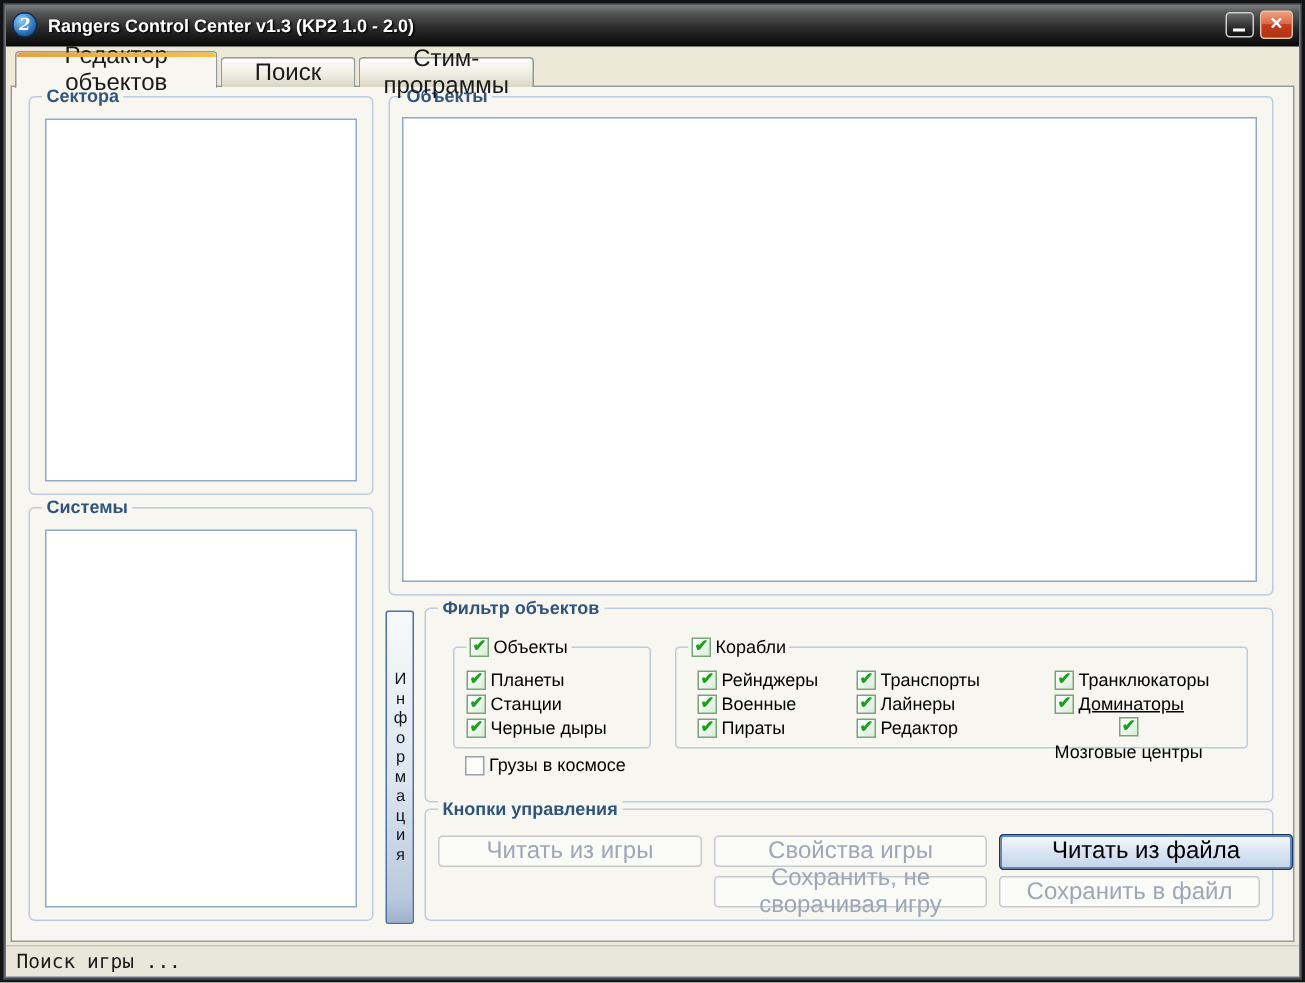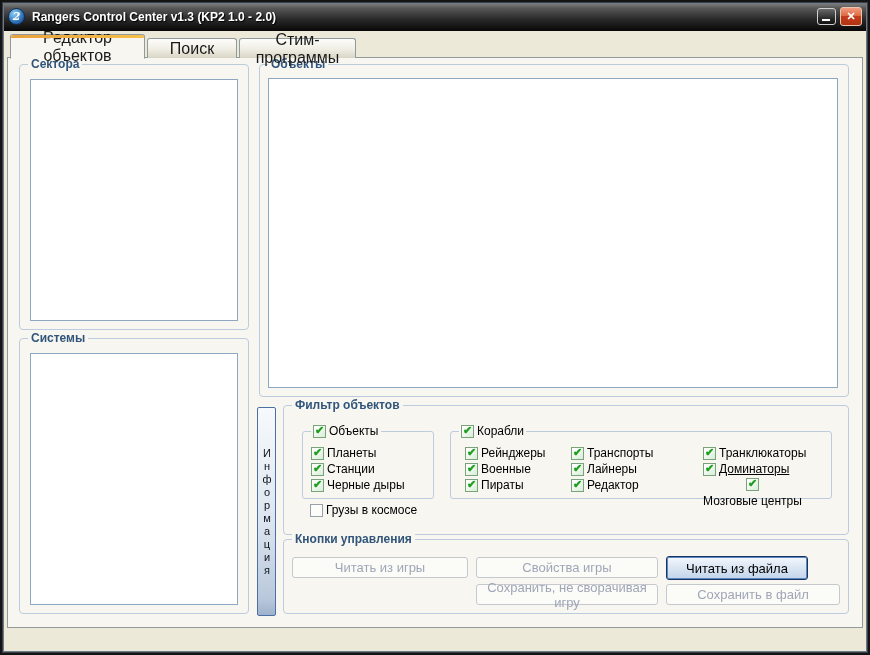--- a/index.html
+++ b/index.html
@@ -123,21 +123,21 @@
     display:flex; align-items:center; justify-content:center;
   }
   .info-btn span {
     writing-mode:vertical-rl; text-orientation:upright;
     font-size:11px; color:#10151c; letter-spacing:1px; line-height:17px;
   }
 
   
   .ctl-btn {
     position:absolute; height:21px; border-radius:3px;
-    font-size:13px; text-align:center;
+    font-size:16px; text-align:center;
     display:flex; align-items:center; justify-content:center;
   }
   .ctl-btn.disabled {
     border:1px solid #C5C9CE; background:#FBFBF8; color:#9FA6B6;
   }
   .ctl-btn.default {
     height:24px; margin-top:-1px;
     border:1px solid #17355E;
     box-shadow: inset 0 0 0 1px #5B87C5;
     background:linear-gradient(180deg,#F4F8FC 0%,#DCE7F4 45%,#C2D4EA 100%);
@@ -269,21 +269,24 @@
         <span class="cb"></span>
         <span>Грузы в космосе</span>
       </label>
     </div>
 
     <div class="groupbox" style="left:275px; top:481px; width:566px; height:75px;">
       <span class="gb-label">Кнопки управления</span>
 
       <div class="ctl-btn disabled" style="left:8px;  top:17px; width:176px;">Читать из игры</div>
       <div class="ctl-btn disabled" style="left:192px; top:17px; width:182px;">Свойства игры</div>
-      <div class="ctl-btn default" style="left:382px; top:17px; width:142px;">Читать из файла</div>
+      <div class="ctl-btn default" style="left:382px; top:17px; width:196px;">Читать из файла</div>
 
       <div class="ctl-btn disabled" style="left:192px; top:44px; width:182px;">Сохранить, не сворачивая игру</div>
       <div class="ctl-btn disabled" style="left:382px; top:44px; width:174px;">Сохранить в файл</div>
     </div>
 
   </div>
 
+  <div class="statusbar">
+    <span>Поиск игры ...</span>
+  </div>
 </div>
 
 </body></html>

